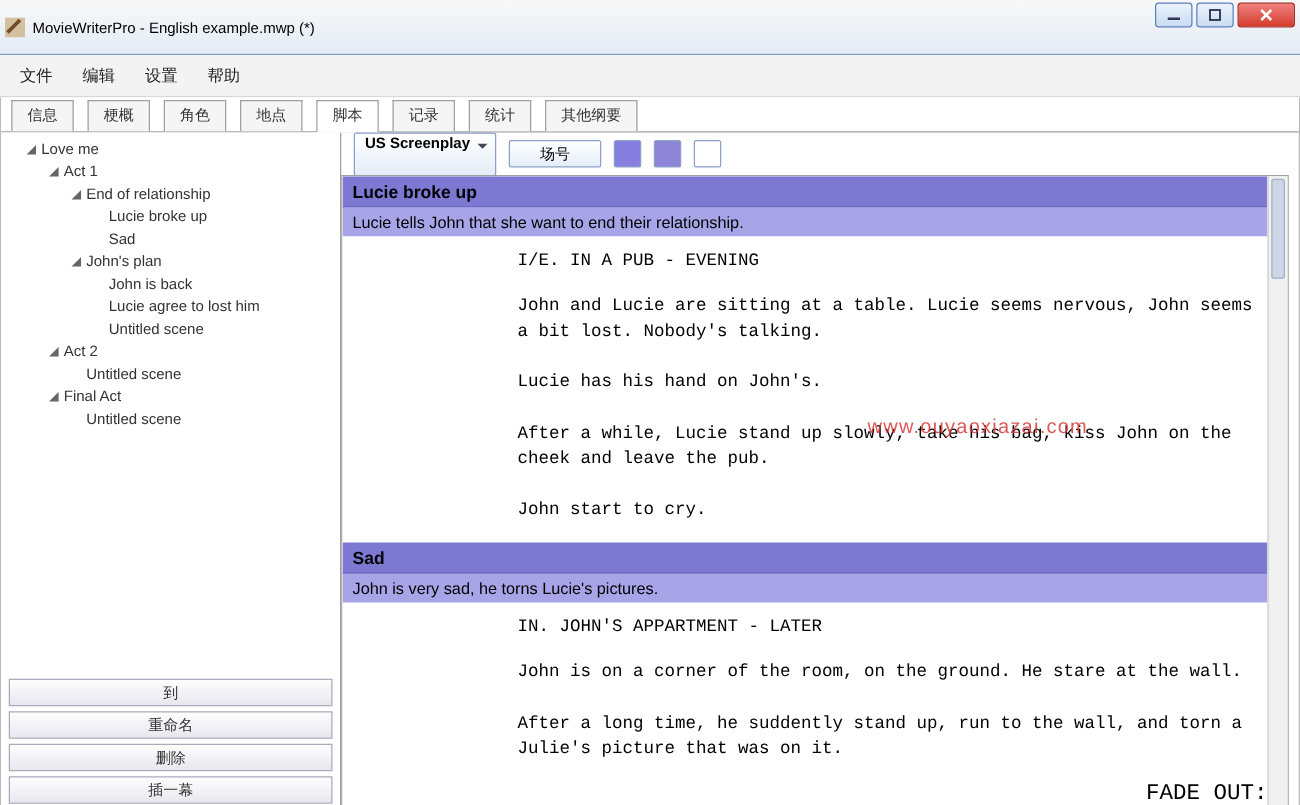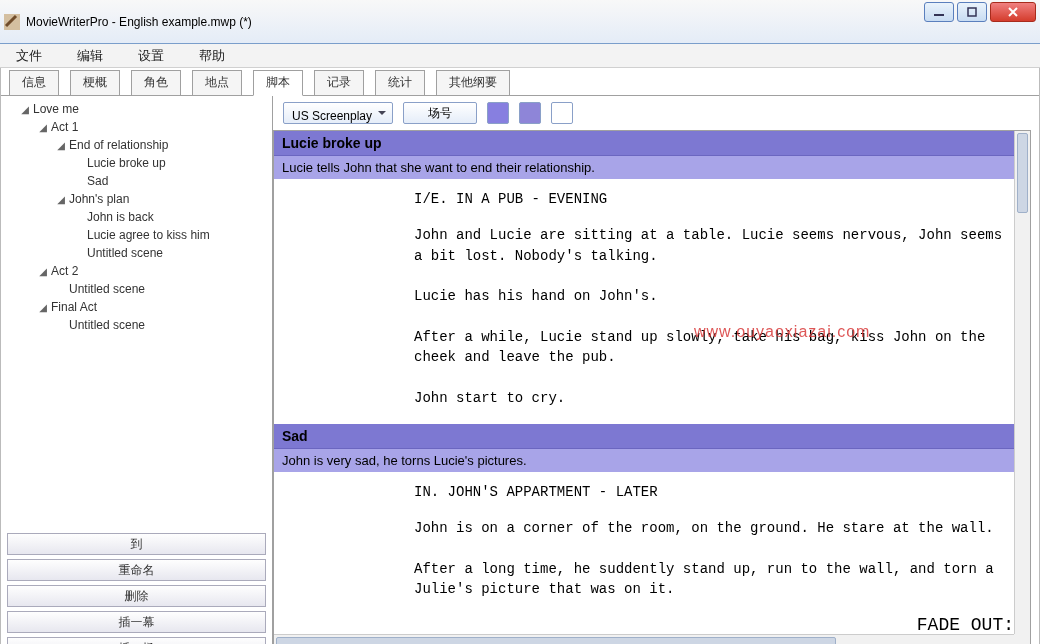--- a/index.html
+++ b/index.html
@@ -7,21 +7,21 @@
 
 
 .titlebar { height: 44px; background: linear-gradient(#f8f8f8, #e4ecf7); border-bottom: 1px solid #7a9ecb; display: flex; align-items: center; padding: 0 4px; position: relative; }
 .titlebar .app-icon { width: 16px; height: 16px; margin-right: 6px; display:inline-block; }
 .titlebar .title-text { color: #000; font-size: 12px; }
 .win-controls { position: absolute; right: 4px; top: 2px; display: flex; gap: 3px; }
 .win-btn { width: 30px; height: 20px; border: 1px solid #5a7fbd; border-radius: 3px; display: flex; align-items: center; justify-content: center; font-size: 11px; background: linear-gradient(#eaf3fb,#c8dcf2); cursor: pointer; }
 .win-btn.close { background: linear-gradient(#f08080,#d43c2c); border-color:#a82b1c; color:#fff; font-weight:bold; width:46px; }
 
 
-.menubar { height: 24px; background: #f3f3f3; border-bottom: 1px solid #d0d0d0; display: flex; align-items: center; padding: 0 6px; gap: 15px; }
+.menubar { height: 34px; background: #f3f3f3; border-bottom: 1px solid #d0d0d0; display: flex; align-items: center; padding: 0 6px; gap: 4px; }
 .menu-item { padding: 3px 10px; cursor: pointer; color: #222; font-size: 13px; }
 
 
 .client { height: calc(644px - 28px - 24px); display:flex; flex-direction:column; background:#fff; border:1px solid #bbb; border-top:none; }
 
 
 .tabstrip { height: 28px; display:flex; align-items:flex-end; padding: 4px 8px 0 8px; border-bottom: 1px solid #a0a0a0; background:#fff; gap:12px; }
 .tab { border:1px solid #a0a0a0; border-bottom:none; padding: 3px 12px 4px; margin-right:-1px; background:#f5f5f5; color:#333; cursor:pointer; font-size:12px; }
 .tab.active { background:#fff; position:relative; top:1px; border-bottom:1px solid #fff; }
 
@@ -33,21 +33,21 @@
 .tw { display:inline-block; width:12px; text-align:center; color:#666; font-size:10px; }
 .tree-label { padding-left:2px; }
 .ind0 { padding-left:18px; } .ind1 { padding-left:36px; } .ind2 { padding-left:54px; } .ind3 { padding-left:72px; }
 
 .sidebar-buttons { padding: 4px 6px 0; display:flex; flex-direction:column; gap:4px; }
 .sbtn { height:22px; border:1px solid #aab; background:linear-gradient(#fefefe,#e7e7ef); text-align:center; line-height:20px; color:#333; cursor:pointer; font-size:12px; }
 
 
 .rightpane { flex:1; display:flex; flex-direction:column; min-width:0; }
 .toolbarR { height:34px; display:flex; align-items:center; gap:10px; padding:0 10px; }
-.combo { height:22px; border:1px solid #8aa0c8; background:linear-gradient(#fff,#e5edf9); padding:0 20px 0 8px; position:relative; display:flex; align-items:flex-end; font-size:12px; cursor:pointer; border-radius:2px; }
+.combo { height:35px; border:1px solid #8aa0c8; background:linear-gradient(#fff,#e5edf9); padding:0 20px 0 8px; position:relative; display:flex; align-items:flex-start; font-size:12px; cursor:pointer; border-radius:2px;font-weight:bold; }
 .combo:after { content:""; position:absolute; right:6px; top:8px; border:4px solid transparent; border-top-color:#445; }
 .tbtn { height:22px; border:1px solid #8aa0c8; background:linear-gradient(#fff,#e5edf9); padding:0 24px; display:flex; align-items:center; font-size:12px; cursor:pointer; border-radius:2px; }
 .sw { width:22px; height:22px; border:1px solid #8aa0c8; cursor:pointer; border-radius:2px; }
 .sw1 { background:#877fe0; } .sw2 { background:#8e85d8; } .sw3 { background:#fff; }
 
 .editor-wrap { flex:1; position:relative; border:1px solid #a0a0a0; margin:0 8px 8px 0; }
 .editor { position:absolute; inset:0 16px 16px 0; overflow:hidden; background:#fff; font-size:13px; }
 .vscroll { position:absolute; right:0; top:0; bottom:16px; width:16px; background:#f1f1f1; border-left:1px solid #ccc; }
 .vscroll .thumb { position:absolute; left:2px; right:2px; top:2px; height:80px; background:#cdd6e4; border:1px solid #9fb0c9; border-radius:2px; cursor:pointer; }
 .hscroll { position:absolute; left:0; right:16px; bottom:0; height:16px; background:#f1f1f1; border-top:1px solid #ccc; }
@@ -138,21 +138,21 @@
         <div class="tree-row ind2">
             <span class="tw">◢</span>
             <span class="tree-label">John's plan</span>
           </div>
         <div class="tree-row ind3">
             <span class="tw"></span>
             <span class="tree-label">John is back</span>
           </div>
         <div class="tree-row ind3">
             <span class="tw"></span>
-            <span class="tree-label">Lucie agree to kiss him</span>
+            <span class="tree-label">Lucie agree to lost him</span>
           </div>
         <div class="tree-row ind3">
             <span class="tw"></span>
             <span class="tree-label">Untitled scene</span>
           </div>
         <div class="tree-row ind1">
             <span class="tw">◢</span>
             <span class="tree-label">Act 2</span>
           </div>
         <div class="tree-row ind2">

